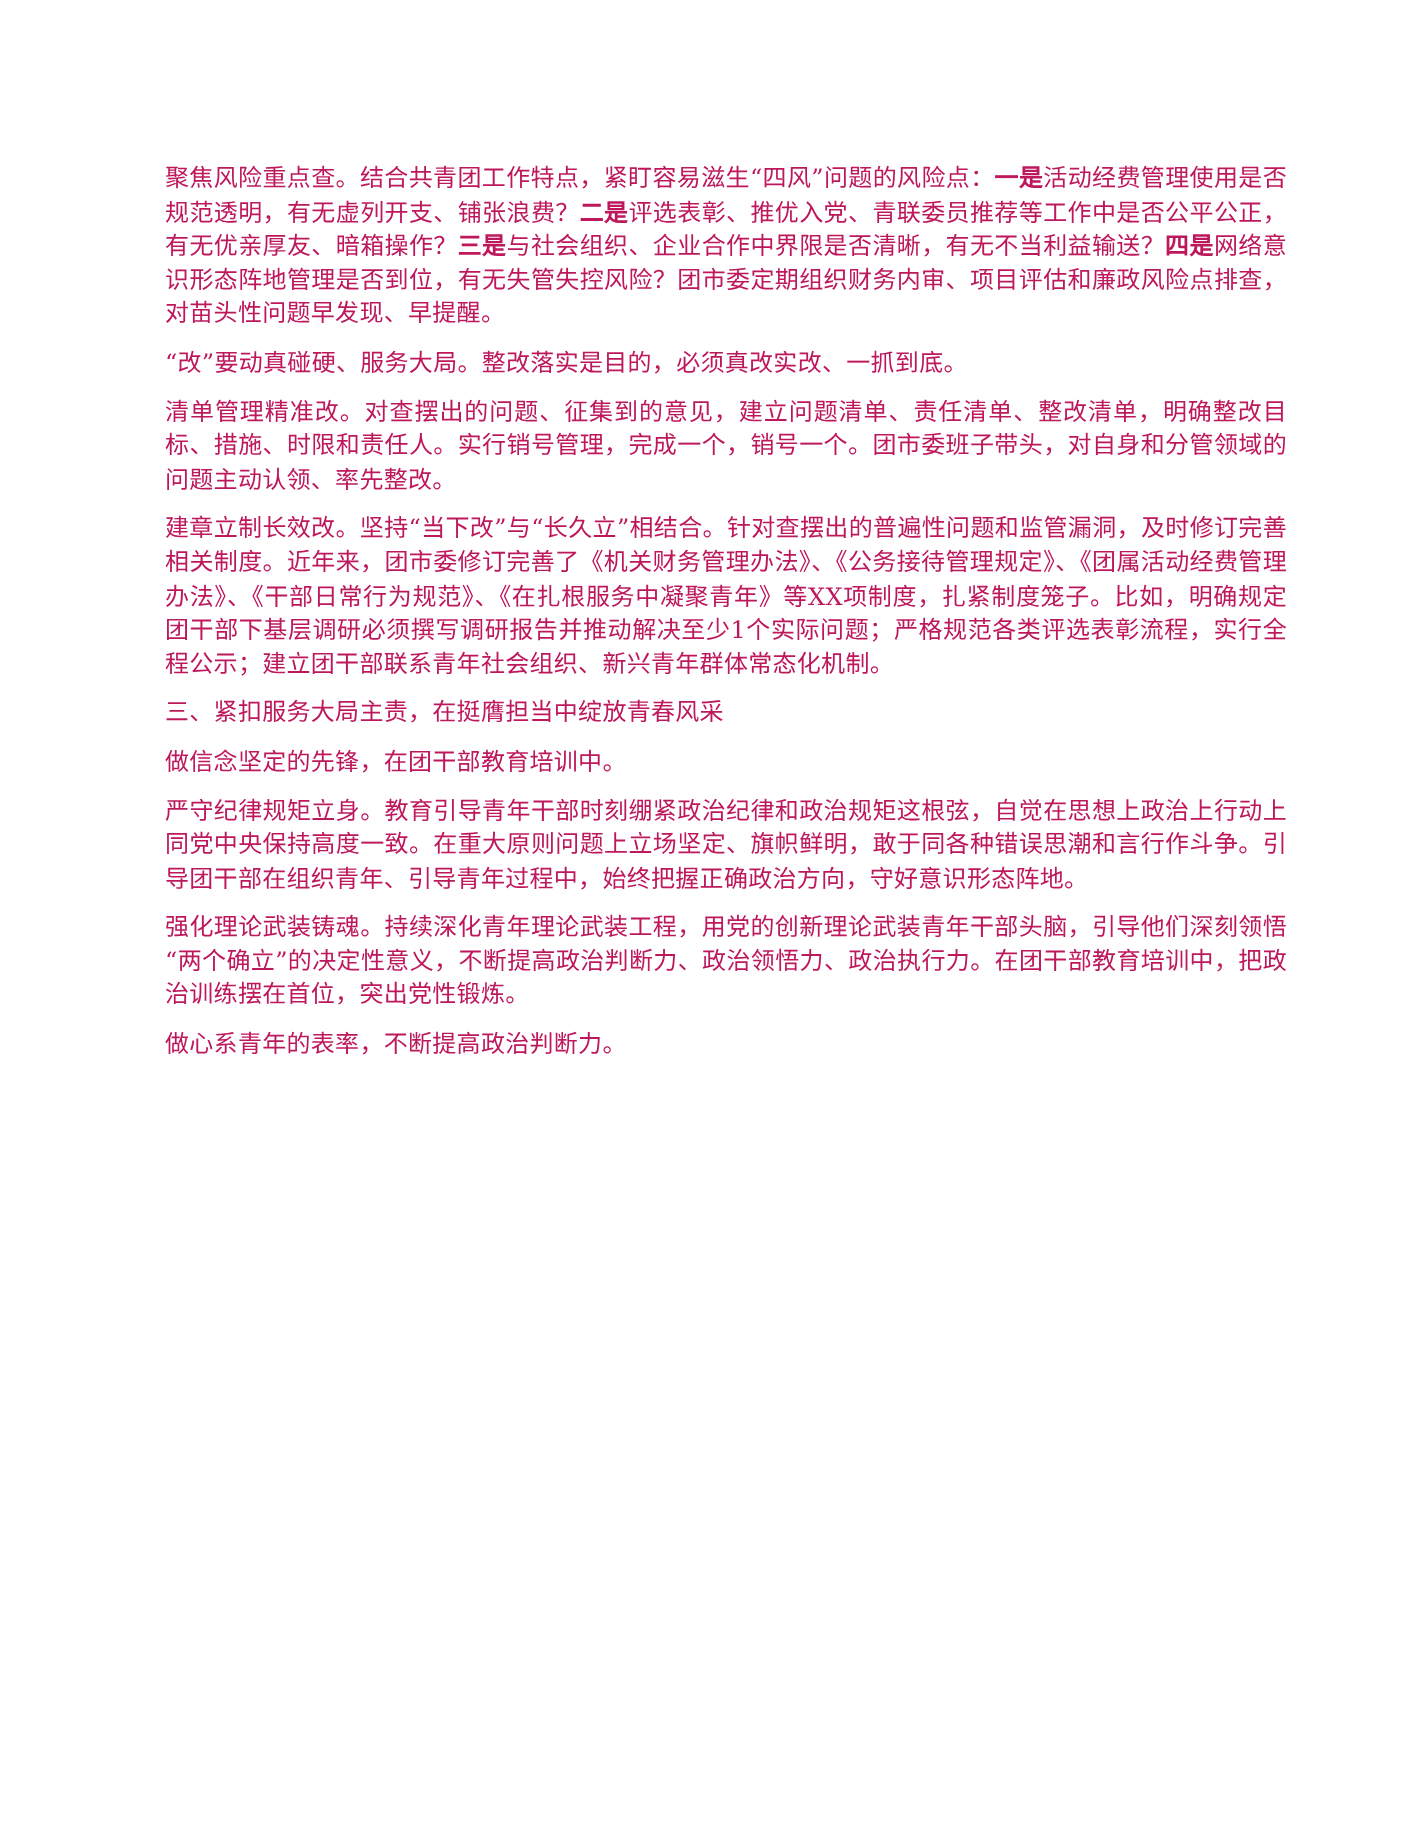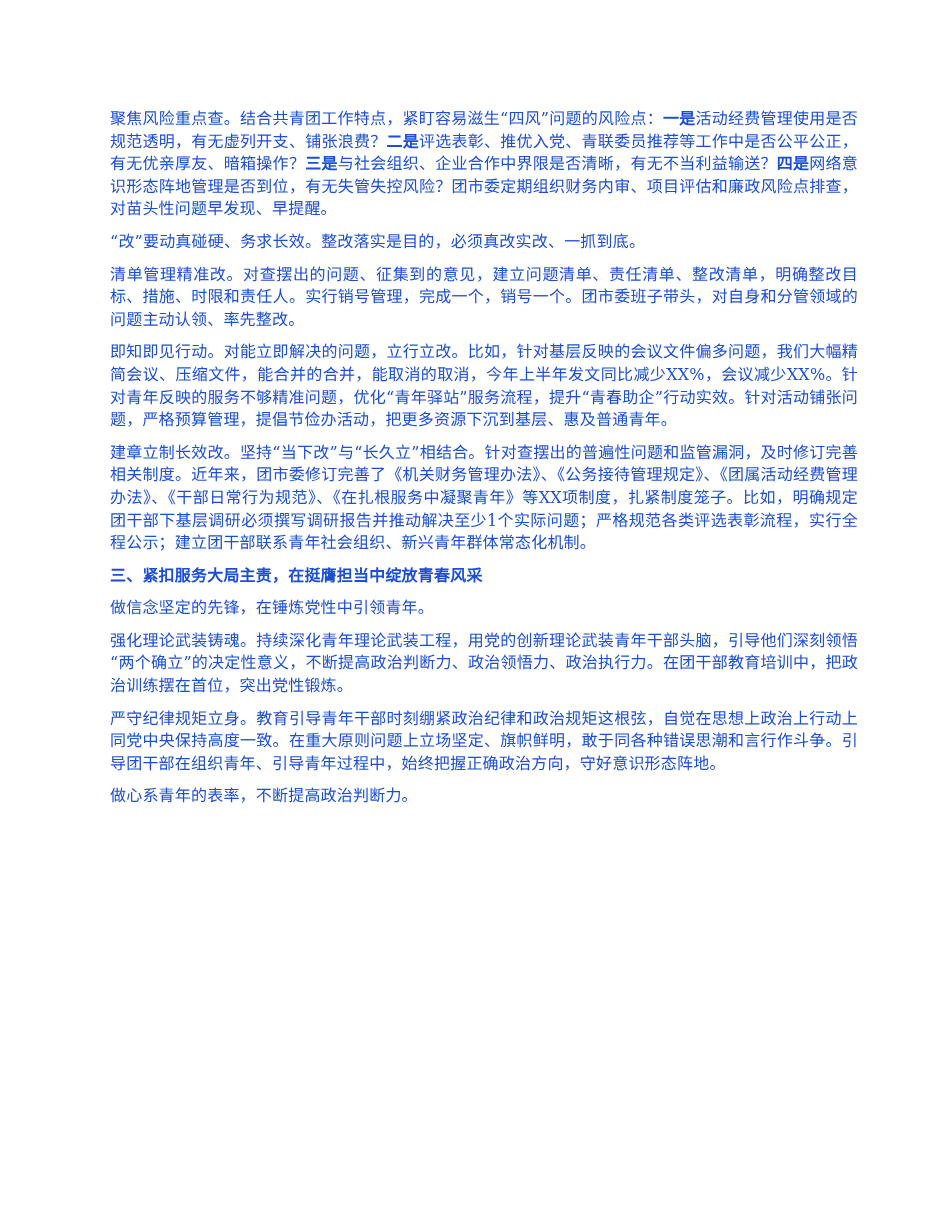--- a/index.html
+++ b/index.html
@@ -9,53 +9,52 @@
     height: 1230px;
     background: #ffffff;
     overflow: hidden;
   }
   .page {
     position: relative;
     width: 950px;
     height: 1230px;
     background: #ffffff;
     font-family: "DejaVu Serif", "Liberation Serif", serif;
-    color: #1d4ed8;
+    color: #be185d;
   }
   .doc-body {
     position: absolute;
     top: 108px;
     left: 110px;
     width: 748px;
   }
   .para {
     margin: 0 0 10px 0;
     font-size: 16px;
     line-height: 22.6px;
     text-align: justify;
     text-justify: inter-ideograph;
     letter-spacing: 0.2px;
     word-break: break-all;
   }
   .para b {
     font-weight: bold;
   }
   .para.heading {
-    font-weight: bold;
+    font-weight: normal;
   }
 </style>
 </head>
 <body>
 
 <div class="page">
   <div class="doc-body">
       <p class="para"><span>聚焦风险重点查。结合共青团工作特点，紧盯容易滋生“四风”问题的风险点：</span><b>一是</b><span>活动经费管理使用是否规范透明，有无虚列开支、铺张浪费？</span><b>二是</b><span>评选表彰、推优入党、青联委员推荐等工作中是否公平公正，有无优亲厚友、暗箱操作？</span><b>三是</b><span>与社会组织、企业合作中界限是否清晰，有无不当利益输送？</span><b>四是</b><span>网络意识形态阵地管理是否到位，有无失管失控风险？团市委定期组织财务内审、项目评估和廉政风险点排查，对苗头性问题早发现、早提醒。</span></p>
-      <p class="para"><span>“改”要动真碰硬、务求长效。整改落实是目的，必须真改实改、一抓到底。</span></p>
+      <p class="para"><span>“改”要动真碰硬、服务大局。整改落实是目的，必须真改实改、一抓到底。</span></p>
       <p class="para"><span>清单管理精准改。对查摆出的问题、征集到的意见，建立问题清单、责任清单、整改清单，明确整改目标、措施、时限和责任人。实行销号管理，完成一个，销号一个。团市委班子带头，对自身和分管领域的问题主动认领、率先整改。</span></p>
-      <p class="para"><span>即知即见行动。对能立即解决的问题，立行立改。比如，针对基层反映的会议文件偏多问题，我们大幅精简会议、压缩文件，能合并的合并，能取消的取消，今年上半年发文同比减少XX%，会议减少XX%。针对青年反映的服务不够精准问题，优化“青年驿站”服务流程，提升“青春助企”行动实效。针对活动铺张问题，严格预算管理，提倡节俭办活动，把更多资源下沉到基层、惠及普通青年。</span></p>
       <p class="para"><span>建章立制长效改。坚持“当下改”与“长久立”相结合。针对查摆出的普遍性问题和监管漏洞，及时修订完善相关制度。近年来，团市委修订完善了《机关财务管理办法》、《公务接待管理规定》、《团属活动经费管理办法》、《干部日常行为规范》、《在扎根服务中凝聚青年》等XX项制度，扎紧制度笼子。比如，明确规定团干部下基层调研必须撰写调研报告并推动解决至少1个实际问题；严格规范各类评选表彰流程，实行全程公示；建立团干部联系青年社会组织、新兴青年群体常态化机制。</span></p>
       <p class="para heading"><span>三、紧扣服务大局主责，在挺膺担当中绽放青春风采</span></p>
-      <p class="para"><span>做信念坚定的先锋，在锤炼党性中引领青年。</span></p>
+      <p class="para"><span>做信念坚定的先锋，在团干部教育培训中。</span></p>
+      <p class="para"><span>严守纪律规矩立身。教育引导青年干部时刻绷紧政治纪律和政治规矩这根弦，自觉在思想上政治上行动上同党中央保持高度一致。在重大原则问题上立场坚定、旗帜鲜明，敢于同各种错误思潮和言行作斗争。引导团干部在组织青年、引导青年过程中，始终把握正确政治方向，守好意识形态阵地。</span></p>
       <p class="para"><span>强化理论武装铸魂。持续深化青年理论武装工程，用党的创新理论武装青年干部头脑，引导他们深刻领悟“两个确立”的决定性意义，不断提高政治判断力、政治领悟力、政治执行力。在团干部教育培训中，把政治训练摆在首位，突出党性锻炼。</span></p>
-      <p class="para"><span>严守纪律规矩立身。教育引导青年干部时刻绷紧政治纪律和政治规矩这根弦，自觉在思想上政治上行动上同党中央保持高度一致。在重大原则问题上立场坚定、旗帜鲜明，敢于同各种错误思潮和言行作斗争。引导团干部在组织青年、引导青年过程中，始终把握正确政治方向，守好意识形态阵地。</span></p>
       <p class="para"><span>做心系青年的表率，不断提高政治判断力。</span></p>
     </div>
 </div>
 
 </body></html>

